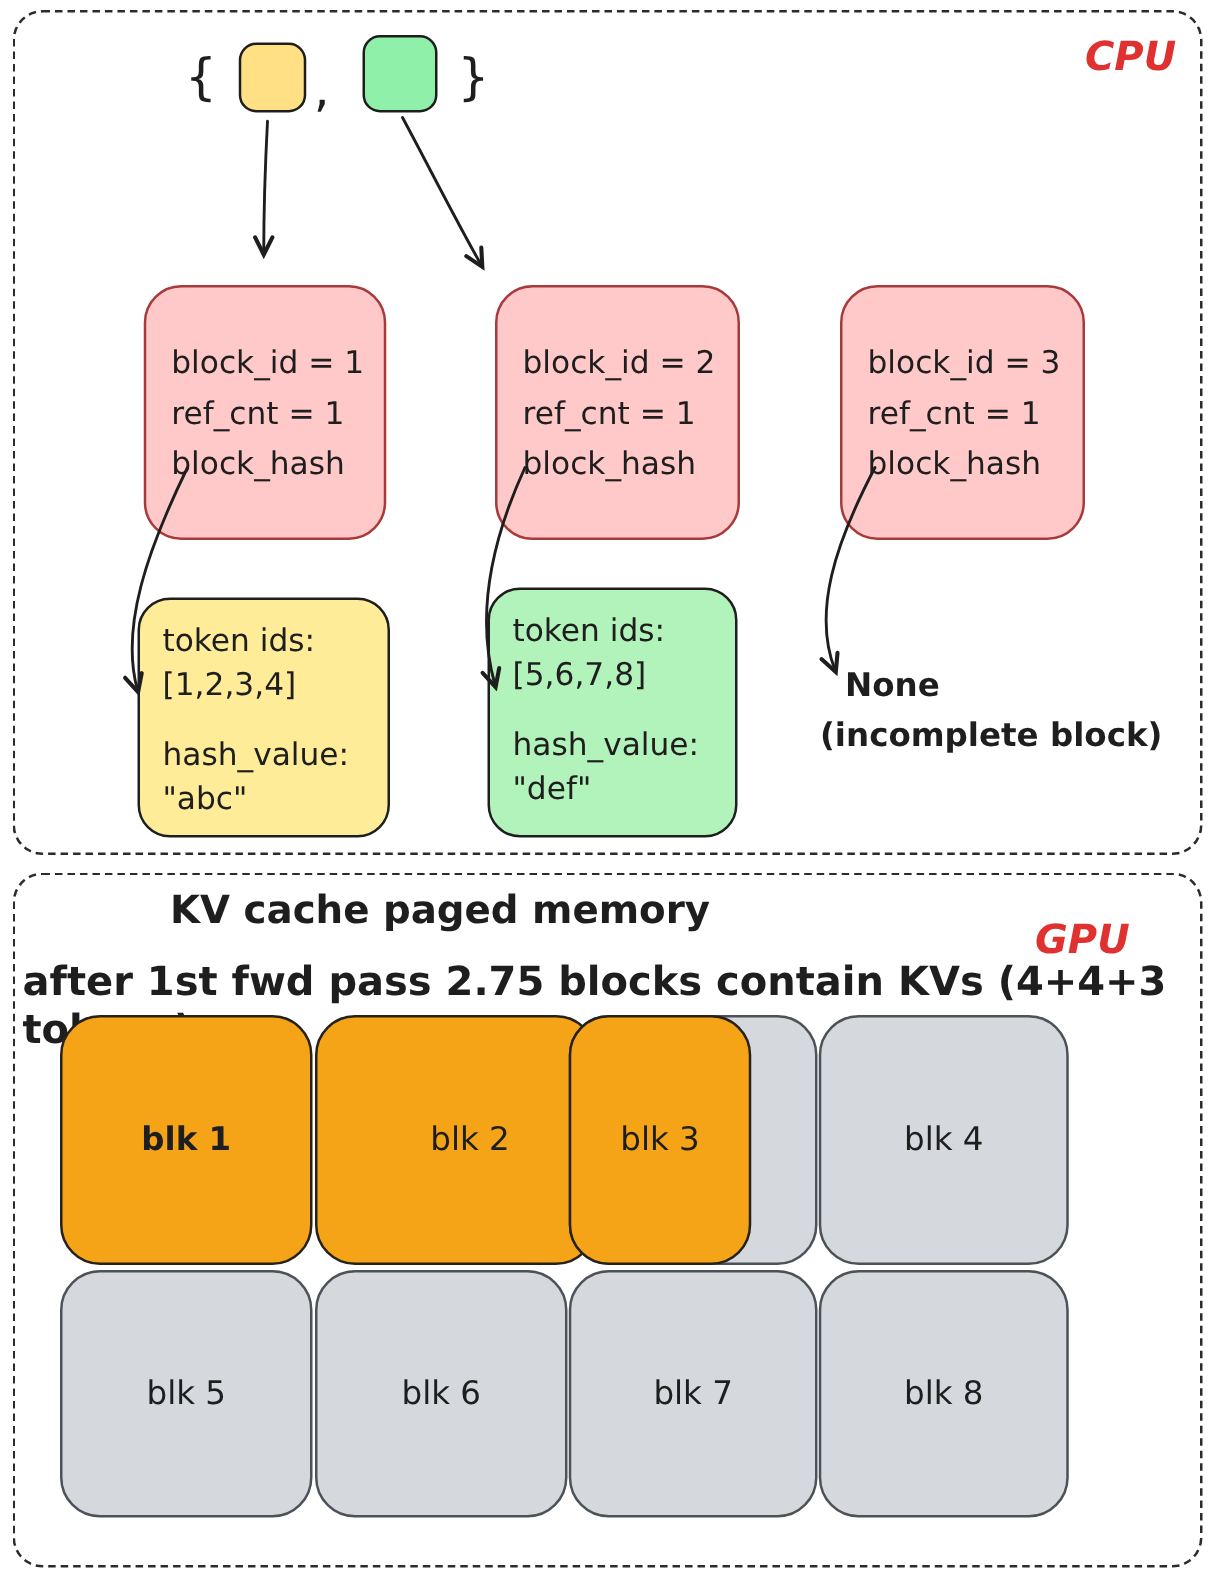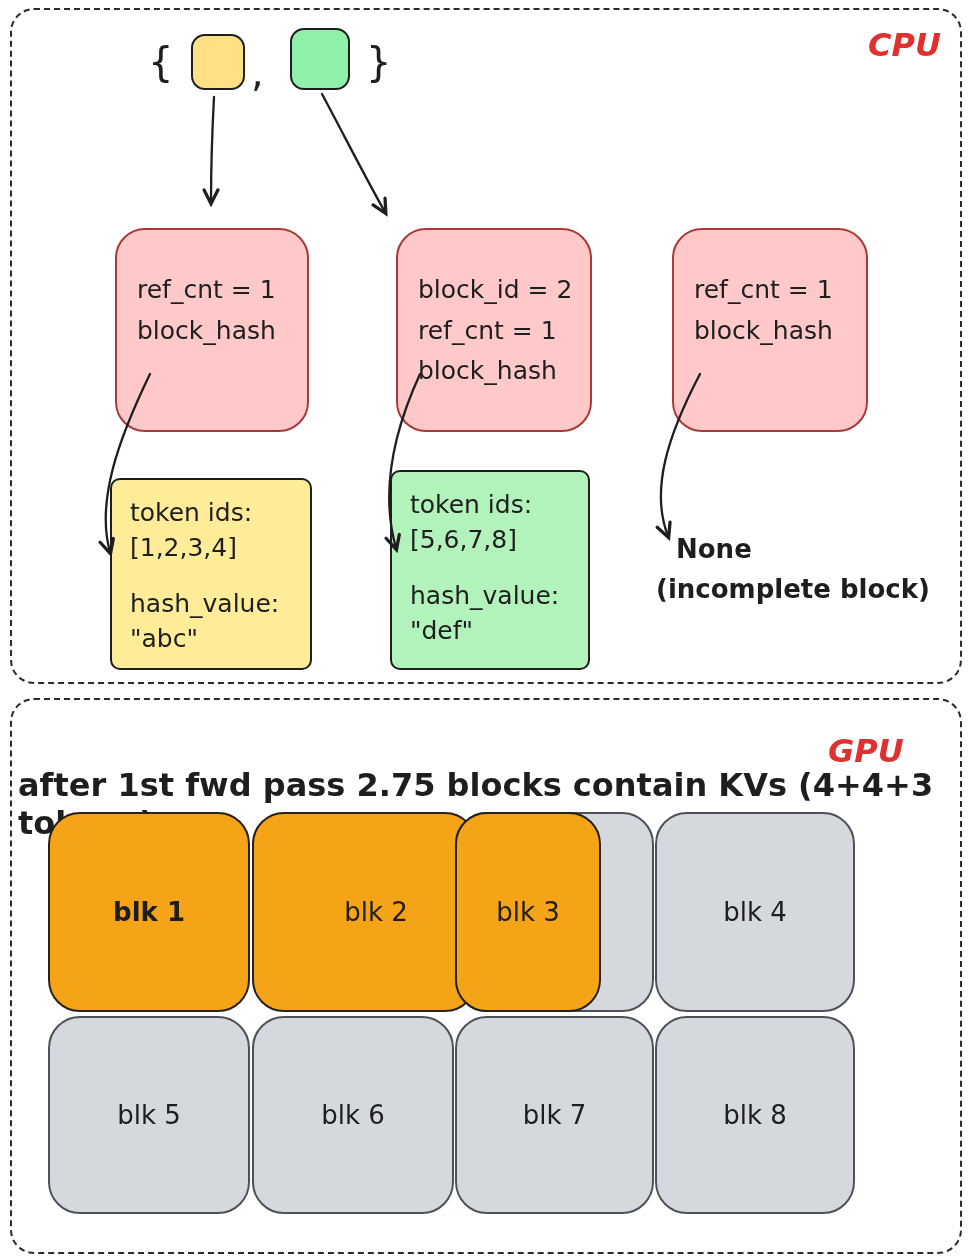--- a/index.html
+++ b/index.html
@@ -13,21 +13,21 @@
   .cpu-label{font-size:32px;}
   .gpu-label{font-size:32px;}
   .brace{font-size:40px;line-height:1;}
   .comma{font-size:40px;line-height:1;}
   .dict-square{border:2px solid #1e1e1e;border-radius:14px;}
   .yellow-sq{background:#ffe084;}
   .green-sq{background:#8ff0a9;}
   .assign-text{font-size:27px;font-weight:600;}
   .pink-block{background:#ffc9c9;border:2.5px solid #a83a3a;border-radius:30px;}
   .pb-text{padding:40px 0 0 20px;font-size:25px;line-height:1.62;font-weight:500;}
-  .token-box{border:2px solid #1e1e1e;border-radius:10px;}
+  .token-box{border:2px solid #1e1e1e;border-radius:26px;}
   .yellow-box{background:#ffec99;}
   .green-box{background:#b2f2bb;}
   .tb-text{padding:16px 0 0 18px;font-size:25px;line-height:1.38;font-weight:500;}
   .tb-gap{margin-top:22px;}
   .note-line{font-size:26px;font-weight:700;}
   .gpu-title{font-size:31px;font-weight:700;}
   .gpu-subtitle{font-size:32px;font-weight:700;}
   .blk{
     border-radius:32px;display:flex;align-items:center;justify-content:center;
     font-size:26px;font-weight:500;
@@ -47,35 +47,37 @@
   <div class="abs accent cpu-label" style="left:868px;top:26px;">CPU</div>
 
   <div class="abs brace" style="left:148px;top:42px;">{</div>
   <div class="abs dict-square yellow-sq" style="left:191px;top:34px;width:50px;height:52px;"></div>
   <div class="abs comma" style="left:251px;top:52px;">,</div>
   <div class="abs dict-square green-sq" style="left:290px;top:28px;width:56px;height:58px;"></div>
   <div class="abs brace" style="left:366px;top:42px;">}</div>
 
   <div class="abs pink-block" style="left:115px;top:228px;width:190px;height:200px;">
     <div class="pb-text">
+      <div>block_id = 1</div>
       <div>ref_cnt = 1</div>
       <div>block_hash</div>
     </div>
   </div>
 
   <div class="abs pink-block" style="left:396px;top:228px;width:192px;height:200px;">
     <div class="pb-text">
       <div>block_id = 2</div>
       <div>ref_cnt = 1</div>
       <div>block_hash</div>
     </div>
   </div>
 
   <div class="abs pink-block" style="left:672px;top:228px;width:192px;height:200px;">
     <div class="pb-text">
+      <div>block_id = 3</div>
       <div>ref_cnt = 1</div>
       <div>block_hash</div>
     </div>
   </div>
 
   <div class="abs token-box yellow-box" style="left:110px;top:478px;width:198px;height:188px;">
     <div class="tb-text">
       <div>token ids:</div>
       <div>[1,2,3,4]</div>
       <div class="tb-gap">hash_value:</div>
@@ -90,20 +92,21 @@
       <div class="tb-gap">hash_value:</div>
       <div>"def"</div>
     </div>
   </div>
 
   <div class="abs note-line" style="left:676px;top:534px;">None</div>
   <div class="abs note-line" style="left:656px;top:574px;">(incomplete block)</div>
 
   <div class="abs panel" style="left:10px;top:698px;width:948px;height:552px;"></div>
 
+  <div class="abs gpu-title" style="left:136px;top:710px;">KV cache paged memory</div>
   <div class="abs accent gpu-label" style="left:828px;top:732px;">GPU</div>
   <div class="abs gpu-subtitle" style="left:18px;top:766px;">after 1st fwd pass 2.75 blocks contain KVs (4+4+3 tokens)</div>
 
   <div class="abs blk blk-orange" style="left:48px;top:812px;width:198px;height:196px;font-weight:bold;">
     <span>blk 1</span>
   </div>
   <div class="abs blk blk-orange" style="left:252px;top:812px;width:198px;height:196px;padding-left:23px;">
     <span>blk 2</span>
   </div>
 

